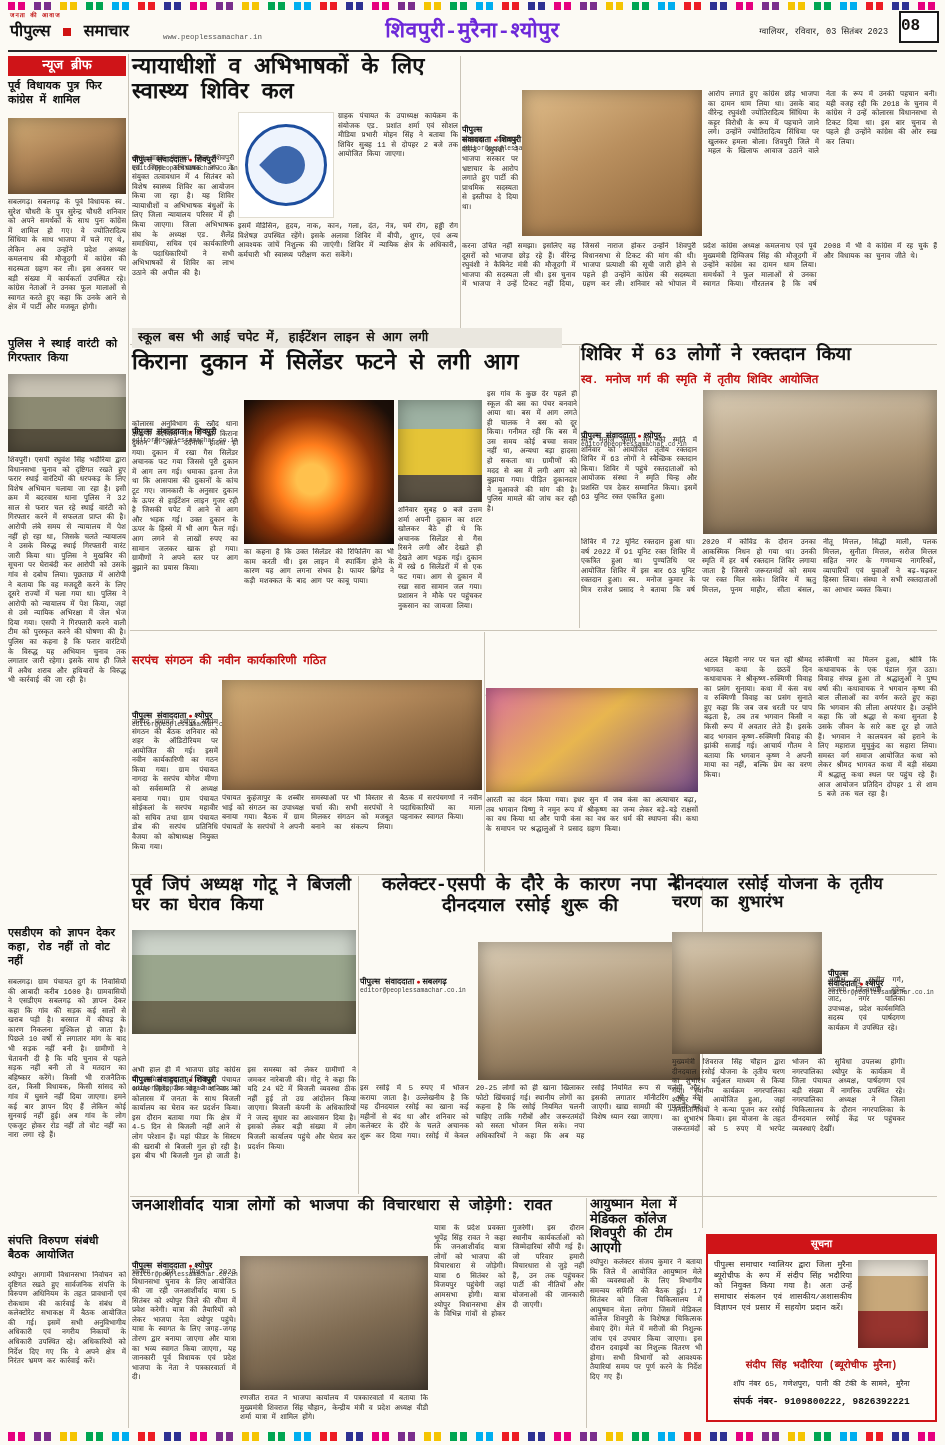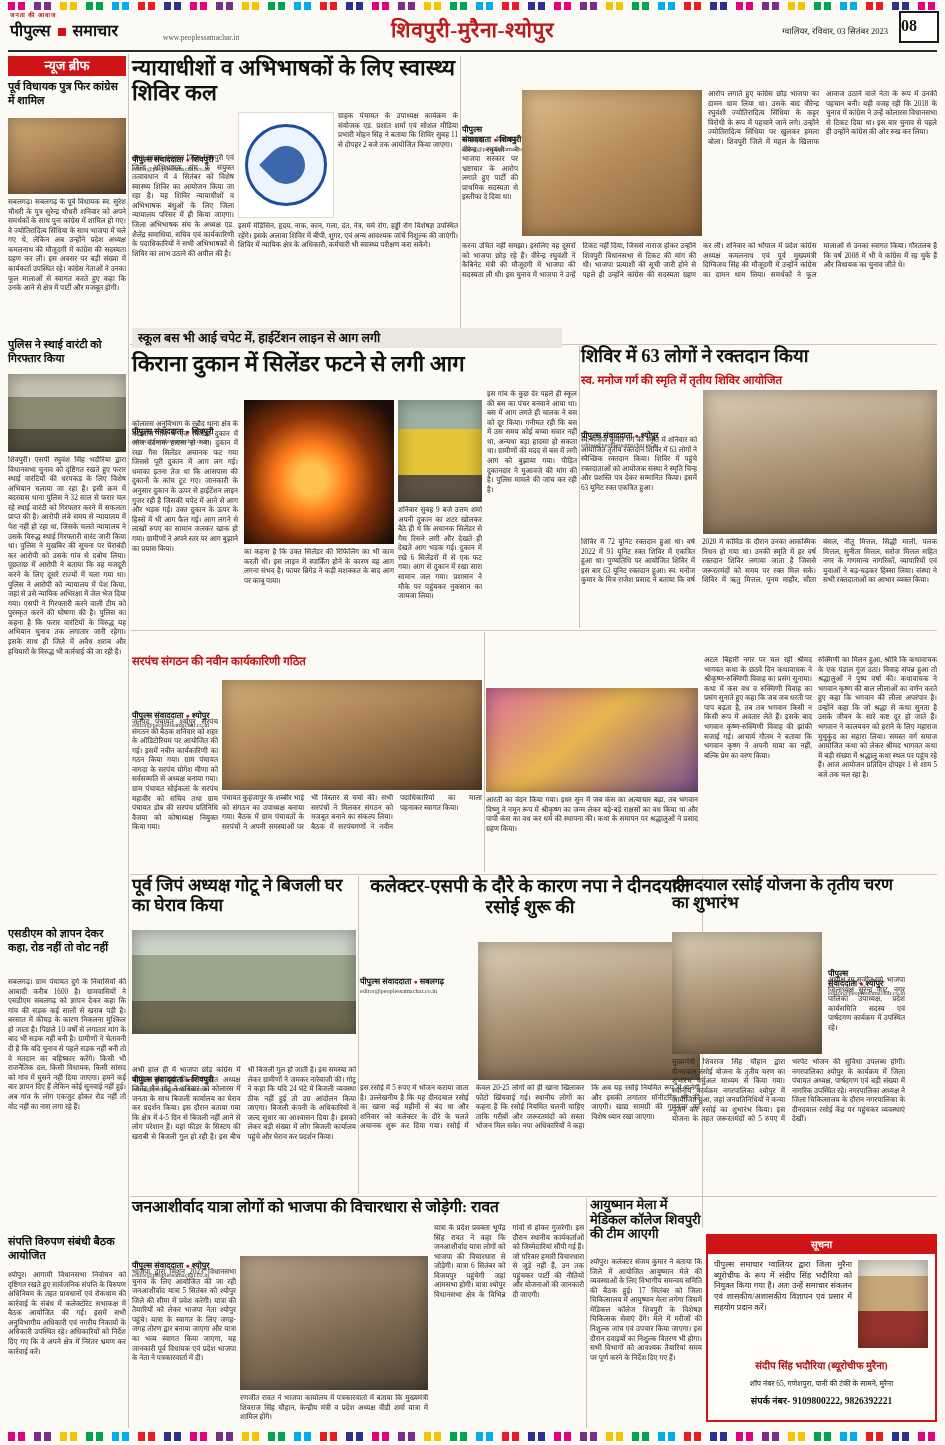--- a/index.html
+++ b/index.html
@@ -1,31 +1,31 @@
 <!DOCTYPE html>
 <html lang="hi"><head>
 <meta charset="utf-8">
 <style>
   html,body{margin:0;padding:0;background:#9a9a9a;}
   .page{position:relative;width:945px;height:1445px;margin:0 auto;background:#fcfaf4;
-        font-family:Liberation Serif, serif;color:#17130f;overflow:hidden;}
+        font-family:Liberation Mono, monospace;color:#17130f;overflow:hidden;}
   .abs{position:absolute;}
   .strip{background-image:repeating-linear-gradient(90deg,
     #e6007e 0 7px,#fcfaf4 7px 10px,#e6007e 10px 17px,#fcfaf4 17px 26px,
     #7a2e8c 26px 33px,#fcfaf4 33px 36px,#7a2e8c 36px 43px,#fcfaf4 43px 52px,
     #f5c400 52px 59px,#fcfaf4 59px 62px,#f5c400 62px 69px,#fcfaf4 69px 78px,
     #00a551 78px 85px,#fcfaf4 85px 88px,#00a551 88px 95px,#fcfaf4 95px 104px,
     #00aeef 104px 111px,#fcfaf4 111px 114px,#00aeef 114px 121px,#fcfaf4 121px 130px,
     #ed1c24 130px 137px,#fcfaf4 137px 140px,#ed1c24 140px 147px,#fcfaf4 147px 156px,
     #2e3192 156px 163px,#fcfaf4 163px 166px,#2e3192 166px 173px,#fcfaf4 173px 182px);}
   .logo-tag{font-size:6px;color:#c01212;font-weight:bold;letter-spacing:1px;}
   .logo-line{font-size:16px;font-weight:bold;white-space:nowrap;color:#111;}
   .red-sq{display:inline-block;width:8px;height:8px;background:#d01212;margin:0 3px 0 0;vertical-align:middle;}
   .logo-site{font-size:7.5px;color:#555;}
-  .edition{font-weight:bold;color:#b91c1c;text-align:center;font-size:21px;letter-spacing:0.5px;}
+  .edition{font-weight:bold;color:#6d28d9;text-align:center;font-size:21px;letter-spacing:0.5px;}
   .dateline{font-size:8.5px;text-align:right;color:#222;}
   .pgnum{border:2px solid #1a1a1a;font-weight:bold;font-size:16px;line-height:26px;background:#fff;}
   .rule{background:#2b2b2b;}
   .hl{font-weight:bold;line-height:1.12;color:#121212;}
   .hl.center{text-align:center;}
   .sub{color:#c21212;font-weight:bold;line-height:1.1;}
   .kicker{background:#eae7df;font-weight:bold;font-size:12.5px;line-height:20px;padding:0 6px;color:#15130f;}
   .byl{font-size:8px;font-weight:bold;line-height:1.25;color:#141414;margin-top:37px;}
   .byl .dot{color:#d01212;padding:0 2px;font-size:7px;}
   .email{font-size:6.3px;font-weight:normal;color:#3a3a3a;}

